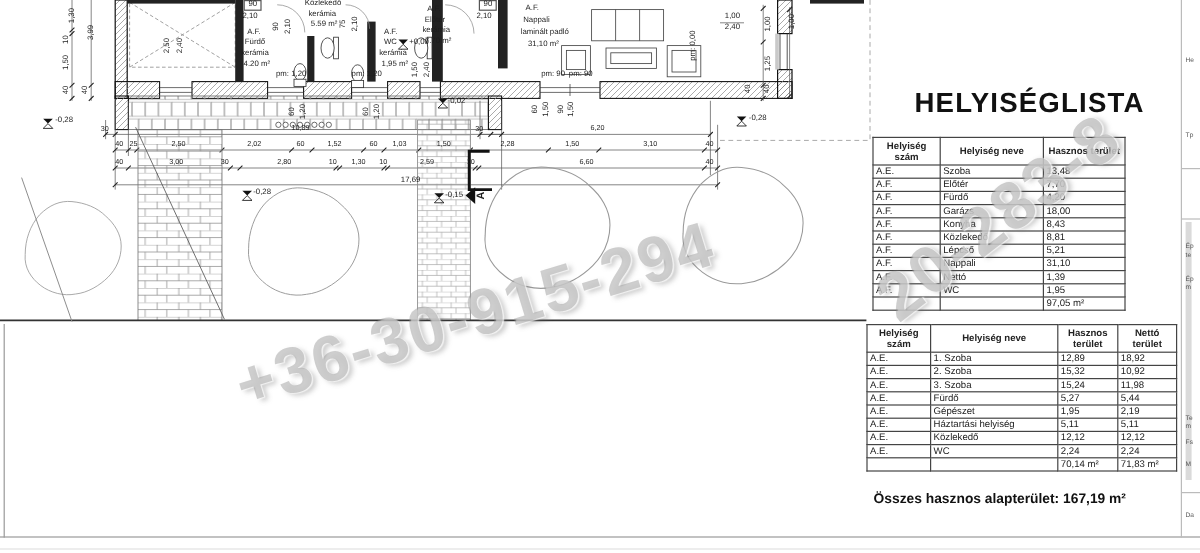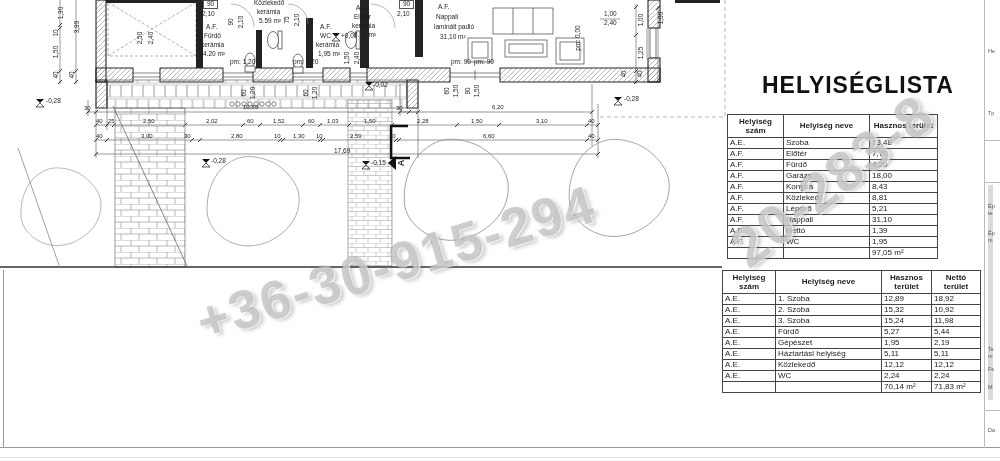--- a/index.html
+++ b/index.html
@@ -455,20 +455,21 @@
     <tfoot>
       <tr>
         <td></td>
           <td></td>
         <td>70,14 m²</td>
         <td>71,83 m²</td>
       </tr>
     </tfoot>
   </table>
 
+  <div class="sumline" id="sum-bold">Összes hasznos alapterület: 167,19 m²</div>
 
   <div class="wm" id="wm1">+36-30-915-294</div>
   <div class="wm" id="wm2">20-283-8</div>
 
   <div class="hline" id="frame-bottom"></div>
   <div class="hline" id="frame-bottom2"></div>
   <div class="vline" id="frame-left"></div>
   <div class="vline" id="panel-divider"></div>
 
   <div id="side-panel">

